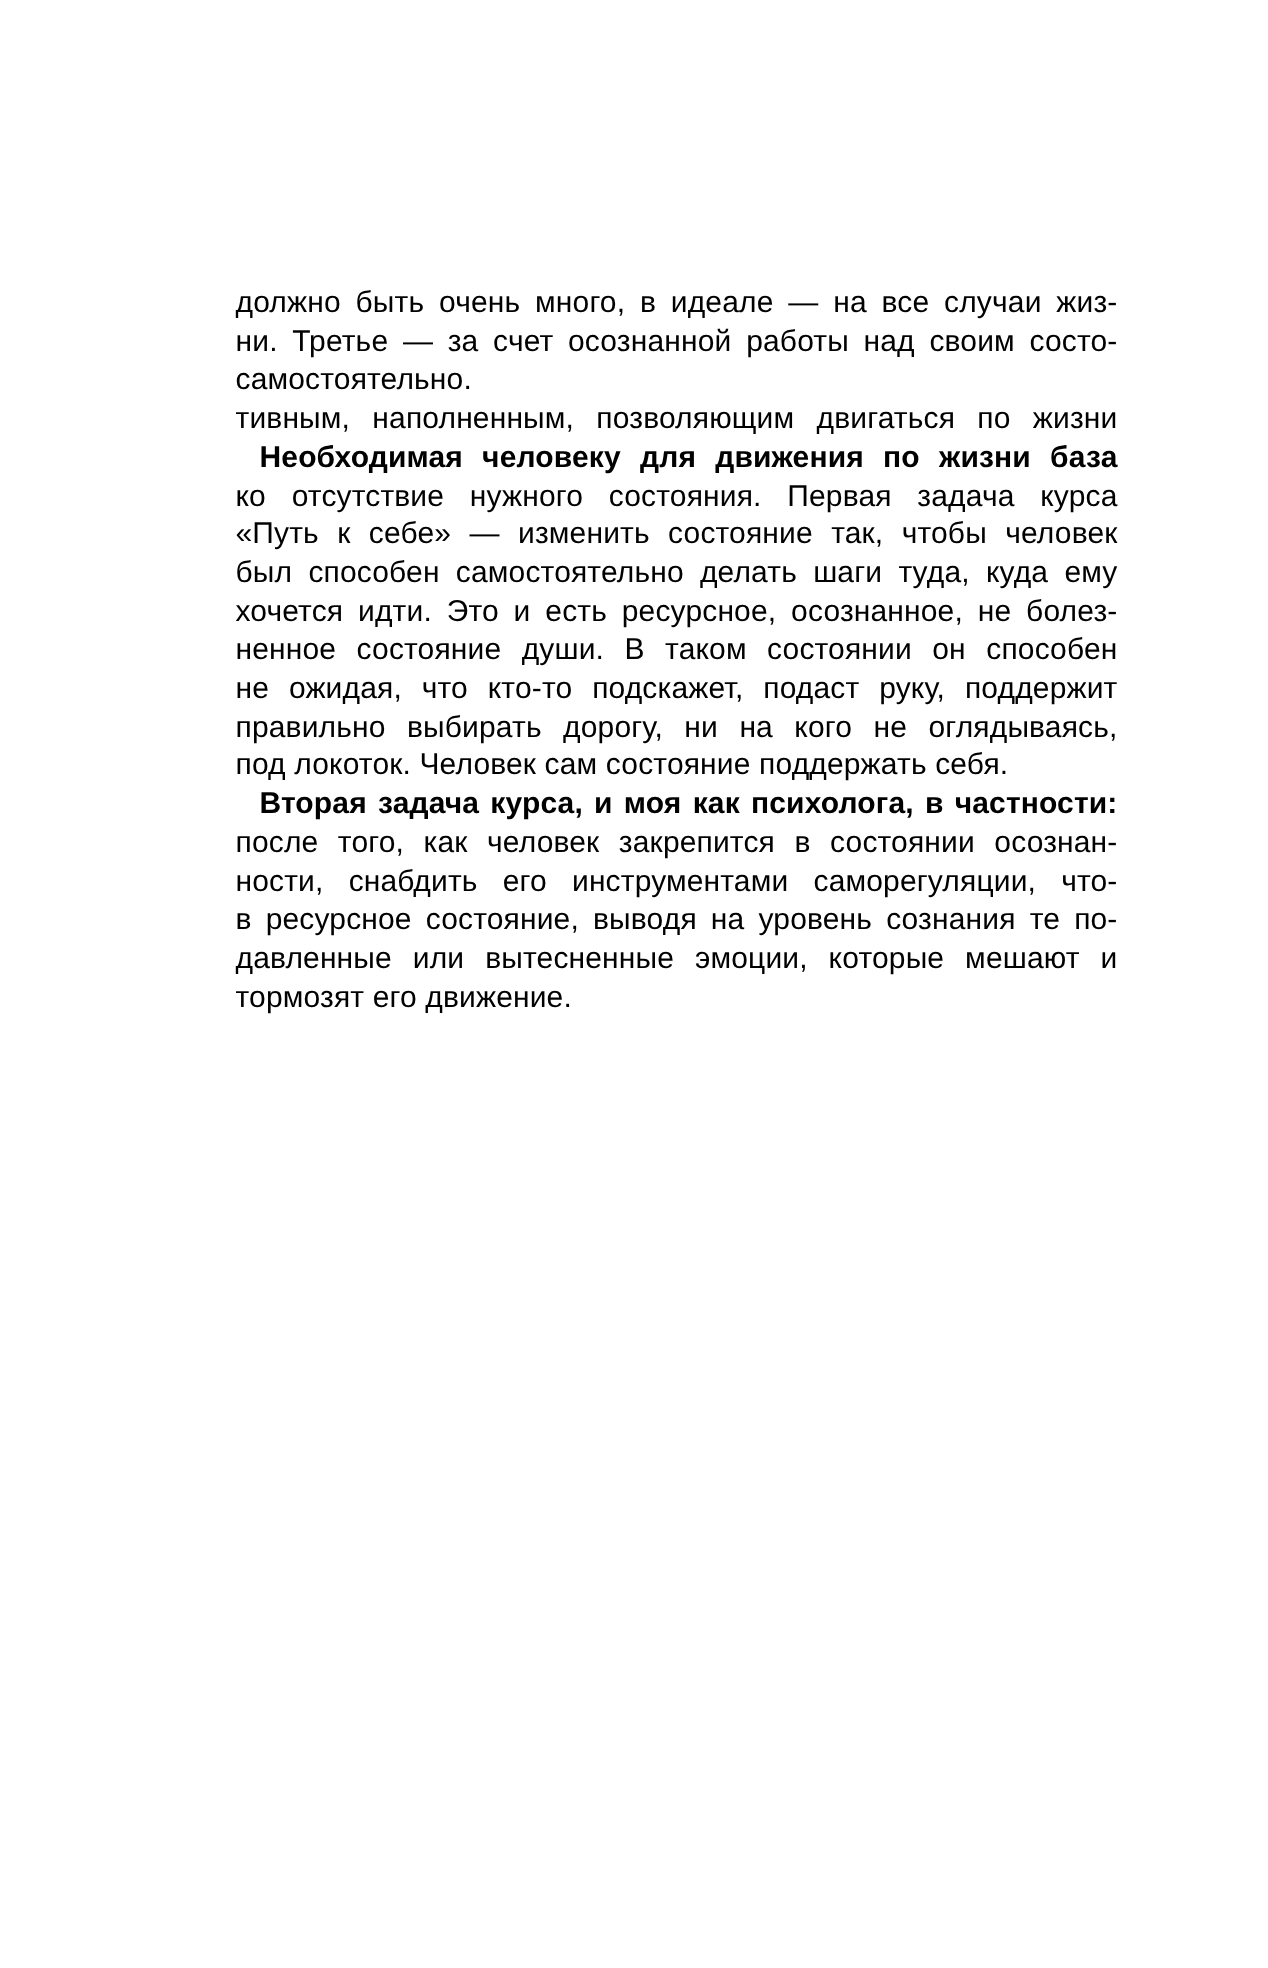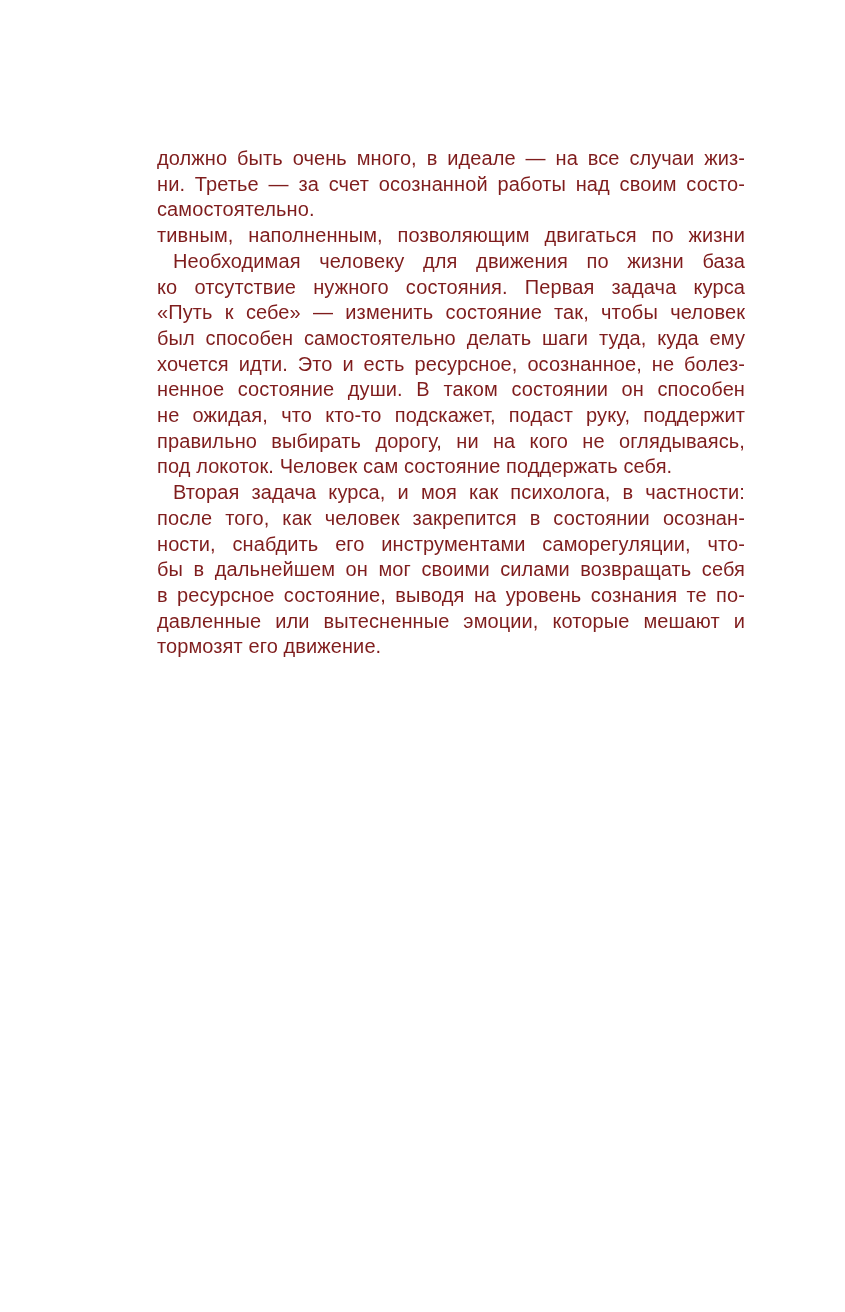--- a/index.html
+++ b/index.html
@@ -32,27 +32,28 @@
   .line {
     text-align: justify;
     text-align-last: justify;
     white-space: normal;
   }
   .line.last-line {
     text-align-last: left;
   }
   .line.indented {
     text-indent: 16px;
+    font-weight: bold;
   }
 </style>
 </head>
 <body>
 
 <div class="page" style="background: rgb(255, 255, 255);">
-  <div class="text-block" id="text-block" style="color: #7f1d1d;">
+  <div class="text-block" id="text-block" style="color: #000000; margin-top: 44px;">
       <div class="paragraph">
         <div class="line">должно быть очень много, в идеале — на все случаи жиз-</div>
         <div class="line">ни. Третье — за счет осознанной работы над своим состо-</div>
         <div class="line last-line">самостоятельно.</div>
         <div class="line">тивным, наполненным, позволяющим двигаться по жизни</div>
       </div>
       <div class="paragraph">
         <div class="line indented">Необходимая человеку для движения по жизни база</div>
         <div class="line">ко отсутствие нужного состояния. Первая задача курса</div>
         <div class="line">«Путь к себе» — изменить состояние так, чтобы человек</div>
@@ -60,19 +61,18 @@
         <div class="line">хочется идти. Это и есть ресурсное, осознанное, не болез-</div>
         <div class="line">ненное состояние души. В таком состоянии он способен</div>
         <div class="line">не ожидая, что кто-то подскажет, подаст руку, поддержит</div>
         <div class="line">правильно выбирать дорогу, ни на кого не оглядываясь,</div>
         <div class="line last-line">под локоток. Человек сам состояние поддержать себя.</div>
       </div>
       <div class="paragraph">
         <div class="line indented">Вторая задача курса, и моя как психолога, в частности:</div>
         <div class="line">после того, как человек закрепится в состоянии осознан-</div>
         <div class="line">ности, снабдить его инструментами саморегуляции, что-</div>
-        <div class="line">бы в дальнейшем он мог своими силами возвращать себя</div>
         <div class="line">в ресурсное состояние, выводя на уровень сознания те по-</div>
         <div class="line">давленные или вытесненные эмоции, которые мешают и</div>
         <div class="line last-line">тормозят его движение.</div>
       </div>
     </div>
 </div>
 
 </body></html>

